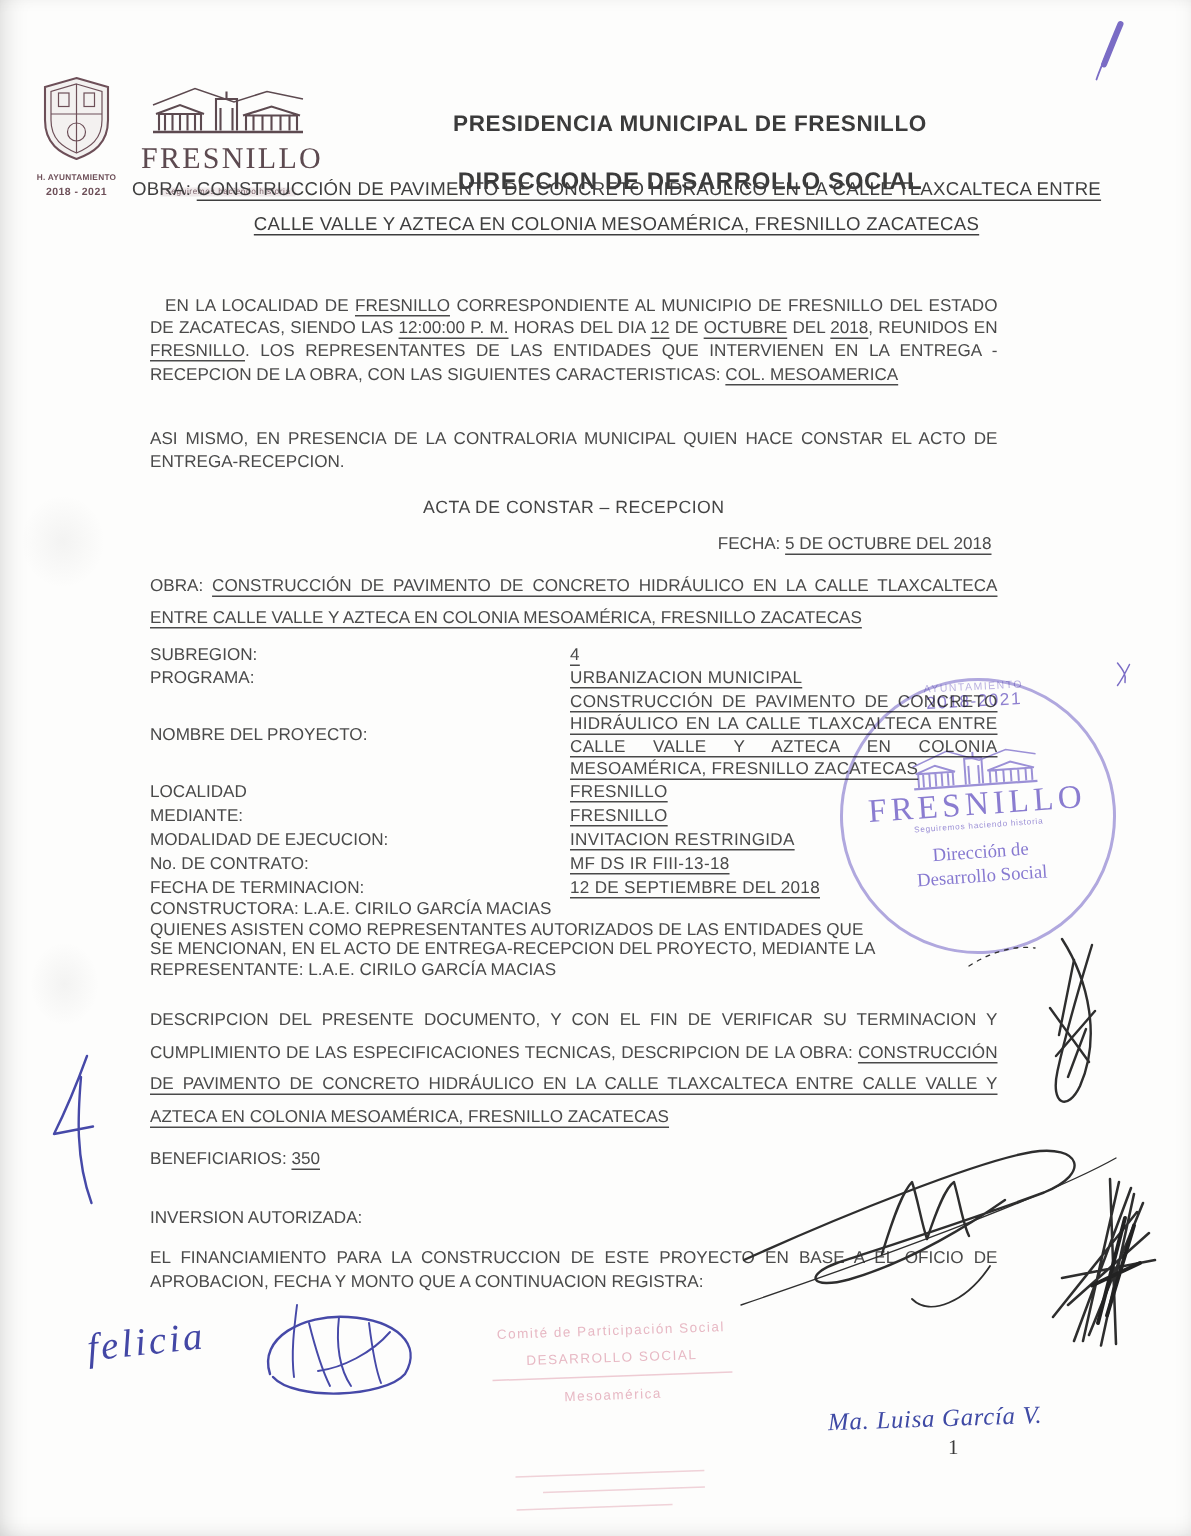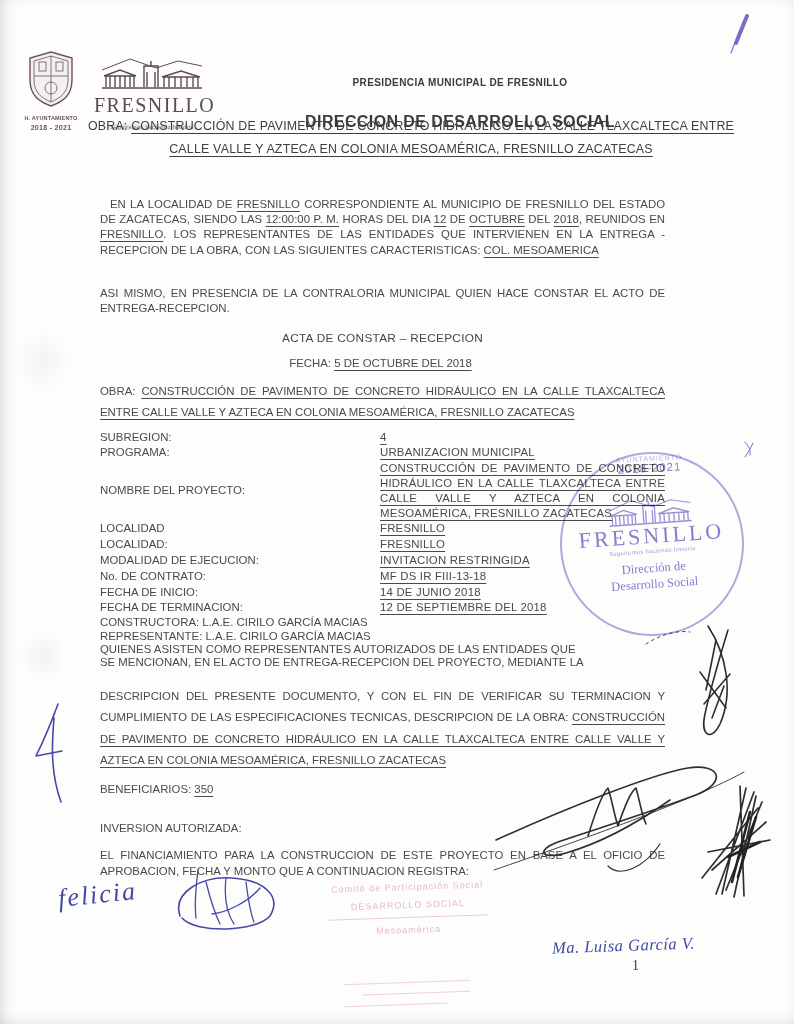--- a/index.html
+++ b/index.html
@@ -17,31 +17,31 @@
   .useg, .u { text-decoration:underline; text-underline-offset:2.5px; text-decoration-thickness:1px; }
 
   
   .crest { left:18px; top:50px; width:66px; text-align:center; color:#6d4f58; }
   .crest .yrs { font-size:7px; font-weight:bold; letter-spacing:.3px; line-height:8px; margin-top:2px; }
   .crest .ayto { font-size:5.5px; font-weight:bold; letter-spacing:.2px; line-height:7px; margin-top:3px; }
   .logo { left:94px; top:56px; width:116px; text-align:center; color:#5d4a50; }
   .logo .name { font-family:"Liberation Serif", serif; font-size:20px; letter-spacing:1.5px; line-height:20px; margin-top:1px; }
   .logo .tag { font-size:5.5px; letter-spacing:.4px; color:#7a6168; background:#efe9ea; display:inline-block; padding:0 3px; margin-top:1px; }
   .titles { left:190px; right:64px; top:73px; text-align:center; color:#3b3b3b; }
-  .titles .t1 { font-size:10px; font-weight:bold; letter-spacing:.4px; line-height:20px; }
+  .titles .t1 { font-size:15px; font-weight:bold; letter-spacing:.4px; line-height:20px; }
   .titles .t2 { font-size:16px; font-weight:bold; letter-spacing:.4px; line-height:20px; margin-top:19px; }
   .obra-head { left:86px; right:58px; top:115px; text-align:center; font-size:12.4px; line-height:22.5px; color:#3e3e3e; letter-spacing:.2px; }
 
   
   .main { left:100px; top:197px; width:565px; font-size:11.4px; line-height:15.2px; color:#4a4a4a; }
   .p-just { text-align:justify; }
   .p1 { text-indent:10px; }
   .p2 { margin-top:28px; }
   .acta { margin-top:15px; text-align:center; font-size:11.8px; letter-spacing:.3px; color:#454545; }
-  .fecha { margin-top:10px; text-align:center; padding-right:4px; }
+  .fecha { margin-top:10px; text-align:right; padding-right:4px; }
   .obra2 { margin-top:9px; line-height:21.5px; }
   .fields { margin-top:6px; }
   .field-row { display:flex; align-items:center; margin-bottom:1px; line-height:14.8px; }
   .field-label { width:280px; flex:none; }
   .field-value { flex:1; text-align:justify; letter-spacing:.2px; }
   .ejecutado { margin-top:18px; }
   .tight-block { margin-top:0; width:492px; line-height:13.4px; }
   .descripcion { margin-top:16px; line-height:21.5px; }
   .beneficiarios { margin-top:10px; }
   .inversion { margin-top:24px; }
@@ -144,49 +144,45 @@
           <div class="field-label">NOMBRE DEL PROYECTO:</div>
           <div class="field-value u">CONSTRUCCIÓN DE PAVIMENTO DE CONCRETO HIDRÁULICO EN LA CALLE TLAXCALTECA ENTRE CALLE VALLE Y AZTECA EN COLONIA MESOAMÉRICA, FRESNILLO ZACATECAS</div>
         </div>
 
         <div class="field-row">
           <div class="field-label">LOCALIDAD</div>
           <div class="field-value u">FRESNILLO</div>
         </div>
 
         <div class="field-row">
-          <div class="field-label">LOCALIDAD:</div>
+          <div class="field-label">MEDIANTE:</div>
           <div class="field-value u">FRESNILLO</div>
         </div>
 
         <div class="field-row">
           <div class="field-label">MODALIDAD DE EJECUCION:</div>
           <div class="field-value u">INVITACION RESTRINGIDA</div>
         </div>
 
         <div class="field-row">
           <div class="field-label">No. DE CONTRATO:</div>
           <div class="field-value u">MF DS IR FIII-13-18</div>
         </div>
 
-        <div class="field-row">
-          <div class="field-label">FECHA DE INICIO:</div>
-          <div class="field-value u">14 DE JUNIO 2018</div>
-        </div>
 
         <div class="field-row">
           <div class="field-label">FECHA DE TERMINACION:</div>
           <div class="field-value u">12 DE SEPTIEMBRE DEL 2018</div>
         </div>
       </div>
 
     <div class="tight-block">
       <div>CONSTRUCTORA: L.A.E. CIRILO GARCÍA MACIAS</div>
+      <div> QUIENES ASISTEN COMO REPRESENTANTES AUTORIZADOS DE LAS ENTIDADES QUE SE MENCIONAN, EN EL ACTO DE ENTREGA-RECEPCION DEL PROYECTO, MEDIANTE LA</div>
       <div>REPRESENTANTE: L.A.E. CIRILO GARCÍA MACIAS</div>
-      <div> QUIENES ASISTEN COMO REPRESENTANTES AUTORIZADOS DE LAS ENTIDADES QUE SE MENCIONAN, EN EL ACTO DE ENTREGA-RECEPCION DEL PROYECTO, MEDIANTE LA</div>
     </div>
     <p class="p-just descripcion"><span>DESCRIPCION DEL PRESENTE DOCUMENTO, Y CON EL FIN DE VERIFICAR SU TERMINACION Y CUMPLIMIENTO DE LAS ESPECIFICACIONES TECNICAS, DESCRIPCION DE LA OBRA: </span><span class="useg">CONSTRUCCIÓN DE PAVIMENTO DE CONCRETO HIDRÁULICO EN LA CALLE TLAXCALTECA  ENTRE CALLE VALLE Y AZTECA EN COLONIA MESOAMÉRICA, FRESNILLO ZACATECAS</span></p>
     <div class="beneficiarios"><span>BENEFICIARIOS: </span><span class="useg">350</span></div>
     <div class="inversion">INVERSION AUTORIZADA:</div>
     <p class="p-just financiamiento">EL FINANCIAMIENTO PARA LA CONSTRUCCION DE ESTE PROYECTO EN BASE A EL OFICIO DE APROBACION, FECHA Y MONTO QUE A CONTINUACION REGISTRA:</p>
   </div>
 
   <div class="abs stamp-years">
     <div class="a">AYUNTAMIENTO</div>
     <div class="y">2018-2021</div>

